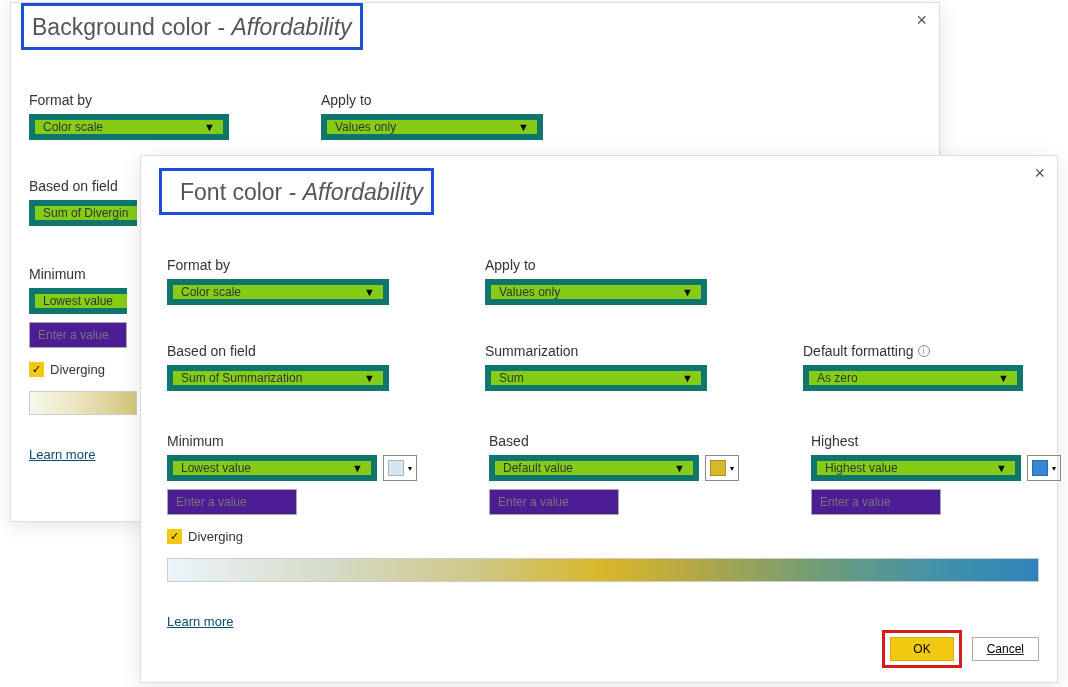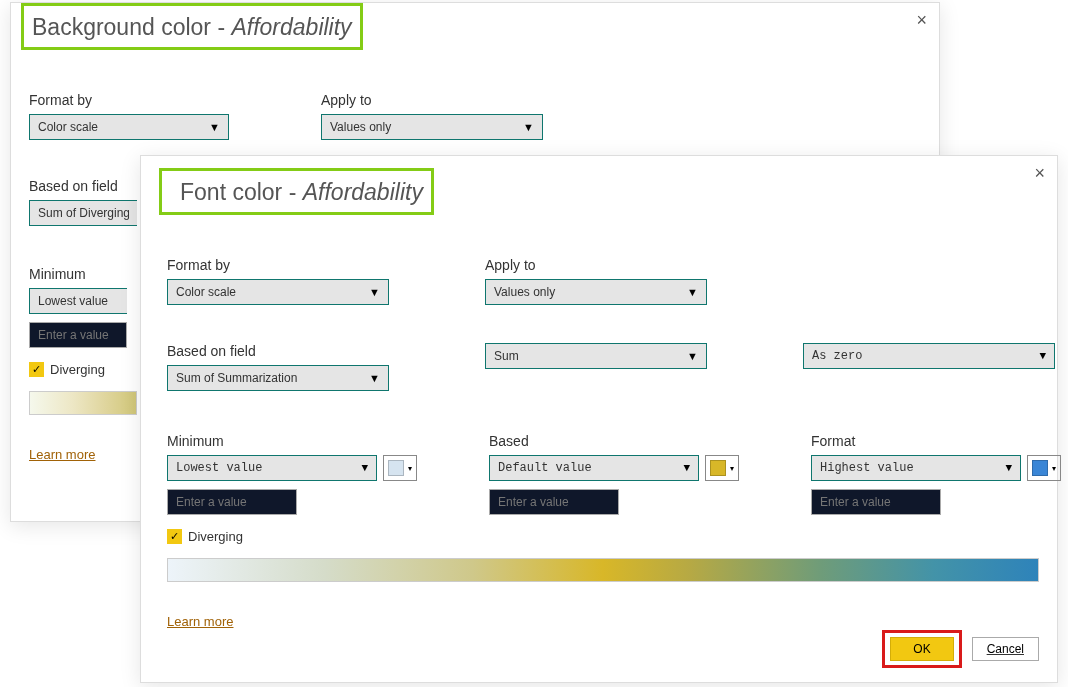--- a/index.html
+++ b/index.html
@@ -42,21 +42,21 @@
   }
   .title {
     font-size: 23px;
     font-weight: 300;
     color: #555;
     margin: 20px 0 0 18px;
     display: inline-block;
   }
   .title em { font-style: italic; }
   .title-hl {
-    border: 3px solid #84cc16;
+    border: 3px solid #1d4ed8;
     padding: 2px 8px 6px 0;
     margin-left: 10px;
     display: inline-block;
   }
   .title-hl .title { margin-left: 8px; margin-top: 6px; }
   .row {
     display: flex;
     gap: 42px;
     margin: 14px 18px 0 18px;
   }
@@ -78,30 +78,30 @@
     border-radius: 50%;
     font-size: 9px;
     text-align: center;
     line-height: 11px;
     color: #888;
   }
   .select {
     display: flex;
     align-items: center;
     justify-content: space-between;
-    border: 1px solid #0f766e;
-    background: #e5e5e5;
+    border: 6px solid #0f766e;
+    background: #84cc16;
     height: 26px;
     padding: 0 8px;
     font-size: 12px;
     cursor: pointer;
   }
   .select.narrow { width: 200px; }
   .select.mid { width: 222px; }
-  .select.small { width: 252px; font-family: Liberation Mono, monospace; }
+  .select.small { width: 220px; }
   .select.tiny { width: 110px; }
   .chev { font-size: 11px; color: #000; }
   .colorbtn {
     display: inline-flex;
     align-items: center;
     border: 1px solid #888;
     height: 26px;
     padding: 0 4px;
     gap: 4px;
     margin-left: 6px;
@@ -111,21 +111,21 @@
     width: 16px;
     height: 16px;
     border: 1px solid rgba(0,0,0,0.2);
   }
   .input {
     border: 1px solid #aaa;
     height: 26px;
     padding: 0 8px;
     font-size: 12px;
     color: #999;
-    background: #0f172a;
+    background: #4c1d95;
     width: 130px;
     margin-top: 8px;
   }
   .chk-row {
     display: flex;
     align-items: center;
     gap: 6px;
     margin: 14px 18px;
     font-size: 13px;
   }
@@ -144,21 +144,21 @@
     margin: 10px 18px;
     border: 1px solid #ccc;
   }
   .grad-back {
     background: linear-gradient(to right, #f5f8ec 0%, #ede7c5 40%, #e0d69f 70%, #d1c779 100%);
   }
   .grad-front {
     background: linear-gradient(to right, #edf4fa 0%, #d5dcc9 18%, #cfc88a 35%, #d8b728 50%, #b6a944 60%, #6f9c79 75%, #4393a8 88%, #2e83ba 100%);
   }
   .link {
-    color: #a16207;
+    color: #0c4a6e;
     text-decoration: underline;
     margin: 22px 18px;
     display: inline-block;
     font-size: 13px;
     cursor: pointer;
   }
   .footer {
     position: absolute;
     bottom: 14px;
     right: 18px;
@@ -280,26 +280,31 @@
 
   <div class="row" style="margin-top:18px; margin-left:26px;">
     <div class="col wide">
       <span class="label">Based on field</span>
       <div class="select mid">
         <span>Sum of Summarization</span>
         <span class="chev">▼</span>
       </div>
     </div>
     <div class="col wide">
+      <span class="label">Summarization</span>
       <div class="select mid">
         <span>Sum</span>
         <span class="chev">▼</span>
       </div>
     </div>
     <div class="col" style="min-width:220px;">
+      <span class="label">
+        <span>Default formatting</span>
+        <span class="info-icon">i</span>
+      </span>
       <div class="select small">
         <span>As zero</span>
         <span class="chev">▼</span>
       </div>
     </div>
   </div>
 
   <div class="row" style="margin-top:22px; margin-left:26px; gap:72px;">
     <div class="col">
       <span class="label">Minimum</span>
@@ -325,21 +330,21 @@
         </div>
         <div class="colorbtn">
           <span class="swatch" style="background:#d8b728;"></span>
           <span class="chev" style="font-size:8px;">▾</span>
         </div>
       </div>
       <input class="input" placeholder="Enter a value" style="">
     </div>
 
     <div class="col">
-      <span class="label">Format</span>
+      <span class="label">Highest</span>
       <div class="minmaxrow">
         <div class="select small">
           <span>Highest value</span>
           <span class="chev">▼</span>
         </div>
         <div class="colorbtn">
           <span class="swatch" style="background:#3a86d6;"></span>
           <span class="chev" style="font-size:8px;">▾</span>
         </div>
       </div>

